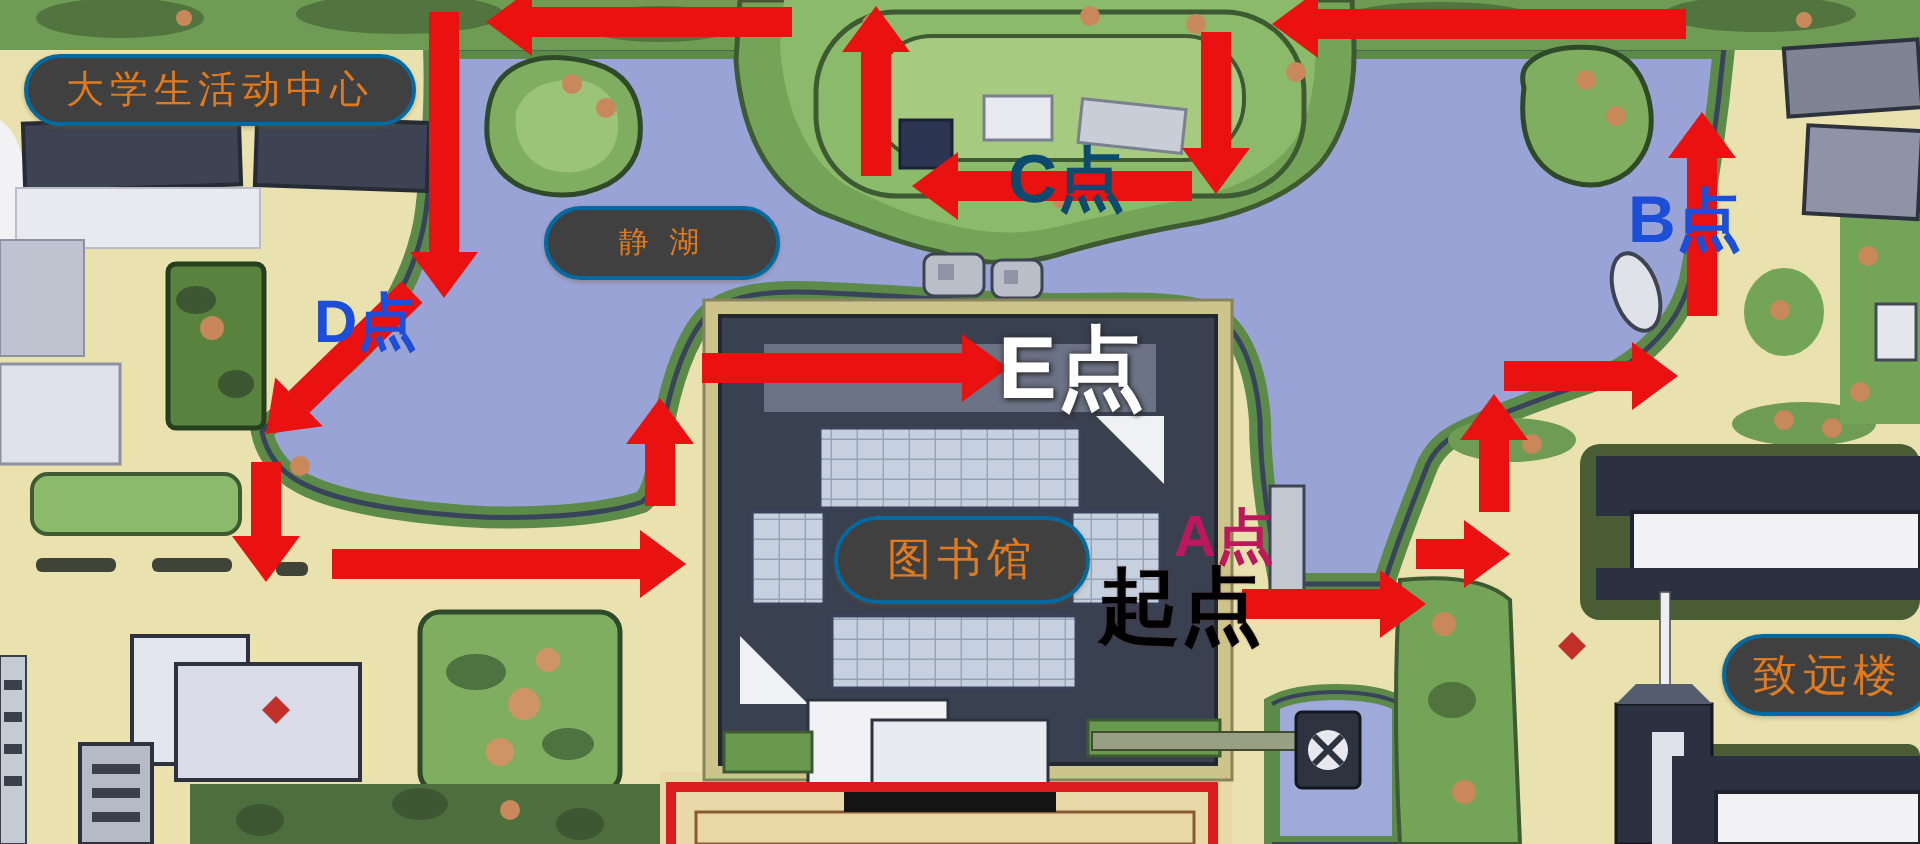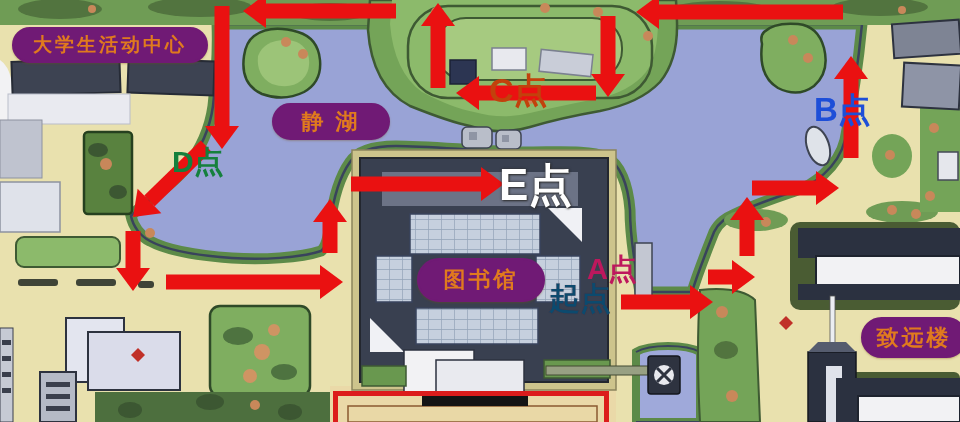--- a/index.html
+++ b/index.html
@@ -1,22 +1,22 @@
 <!DOCTYPE html>
 <html><head>
 <meta charset="utf-8">
 <style>
   html,body{margin:0;padding:0;background:#222;}
   .stage{position:relative;width:960px;height:422px;overflow:hidden;background:#e9e1ae;
          font-family:"Liberation Sans","DejaVu Sans",sans-serif;}
   .stage svg{position:absolute;left:0;top:0;}
   #overlay{position:absolute;left:0;top:0;width:960px;height:422px;}
   .badge{position:absolute;display:flex;align-items:center;justify-content:center;
-         background:#701a75;border:2px solid #701a75;border-radius:999px;
-         color:#e07a1e;font-weight:bold;letter-spacing:3px;white-space:nowrap;
+         background:#404040;border:2px solid #0369a1;border-radius:999px;
+         color:#e07a1e;font-weight:normal;letter-spacing:3px;white-space:nowrap;
          box-shadow:0 1px 2px rgba(120,80,20,.35);box-sizing:border-box;}
   .pt{position:absolute;font-weight:bold;white-space:nowrap;line-height:1;}
   .pt.light{text-shadow:0 0 3px rgba(45,45,45,.95),1px 1px 2px rgba(45,45,45,.85);}
   .pt.red{text-shadow:0 0 1px rgba(150,0,0,.4);}
   .hbox{position:absolute;box-sizing:border-box;background:transparent;}
 </style>
 </head>
 <body>
 
 <div class="stage">
@@ -241,29 +241,29 @@
       <polygon points="343,282 320,299 320,265" fill="#ea1111"></polygon>
       <line x1="133" y1="231" x2="133" y2="268" stroke="#ea1111" stroke-width="15"></line>
       <polygon points="133,291 116,268 150,268" fill="#ea1111"></polygon>
       <line x1="206" y1="146" x2="149.487747123465" y2="200.963971975808" stroke="#ea1111" stroke-width="15"></line>
       <polygon points="133,217 137.63503075775787,188.7773762758556 161.34046348917212,213.15056767576039" fill="#ea1111"></polygon>
     </svg>
 
   <div id="overlay">
     <div id="badges">
         <div class="badge" style="left: 12px; top: 27px; width: 196px; height: 36px; font-size: 19px;">大学生活动中心</div>
-        <div class="badge" style="left: 272px; top: 103px; width: 118px; height: 37px; font-size: 22px;">静 湖</div>
+        <div class="badge" style="left: 272px; top: 103px; width: 118px; height: 37px; font-size: 15px;">静 湖</div>
         <div class="badge" style="left: 417px; top: 258px; width: 128px; height: 44px; font-size: 22px;">图书馆</div>
         <div class="badge" style="left: 861px; top: 317px; width: 106px; height: 41px; font-size: 22px;">致远楼</div>
       </div>
     <div id="points">
-        <div class="pt red" style="left: 549px; top: 283px; font-size: 31px; color: #0c4a6e;">起点</div>
+        <div class="pt red" style="left: 549px; top: 283px; font-size: 41px; color: #000000;">起点</div>
         <div class="pt dark" style="left: 587px; top: 255px; font-size: 29px; color: #be185d;">A点</div>
         <div class="pt dark" style="left: 814px; top: 93px; font-size: 33px; color: #1d4ed8;">B点</div>
-        <div class="pt dark" style="left: 489px; top: 73px; font-size: 34px; color: #c2410c;">C点</div>
-        <div class="pt dark" style="left: 172px; top: 147px; font-size: 30px; color: #15803d;">D点</div>
+        <div class="pt dark" style="left: 504px; top: 73px; font-size: 34px; color: #0c4a6e;">C点</div>
+        <div class="pt dark" style="left: 157px; top: 147px; font-size: 30px; color: #1d4ed8;">D点</div>
         <div class="pt light" style="left: 499px; top: 163px; font-size: 44px; color: rgb(255, 255, 255);">E点</div>
       </div>
     <div id="hbox-holder">
         <div class="hbox" style="left: 333px; top: 391px; width: 276px; height: 40px; border: 5px solid rgb(220, 28, 28);"></div>
       </div>
   </div>
 </div>
 
 </body></html>

